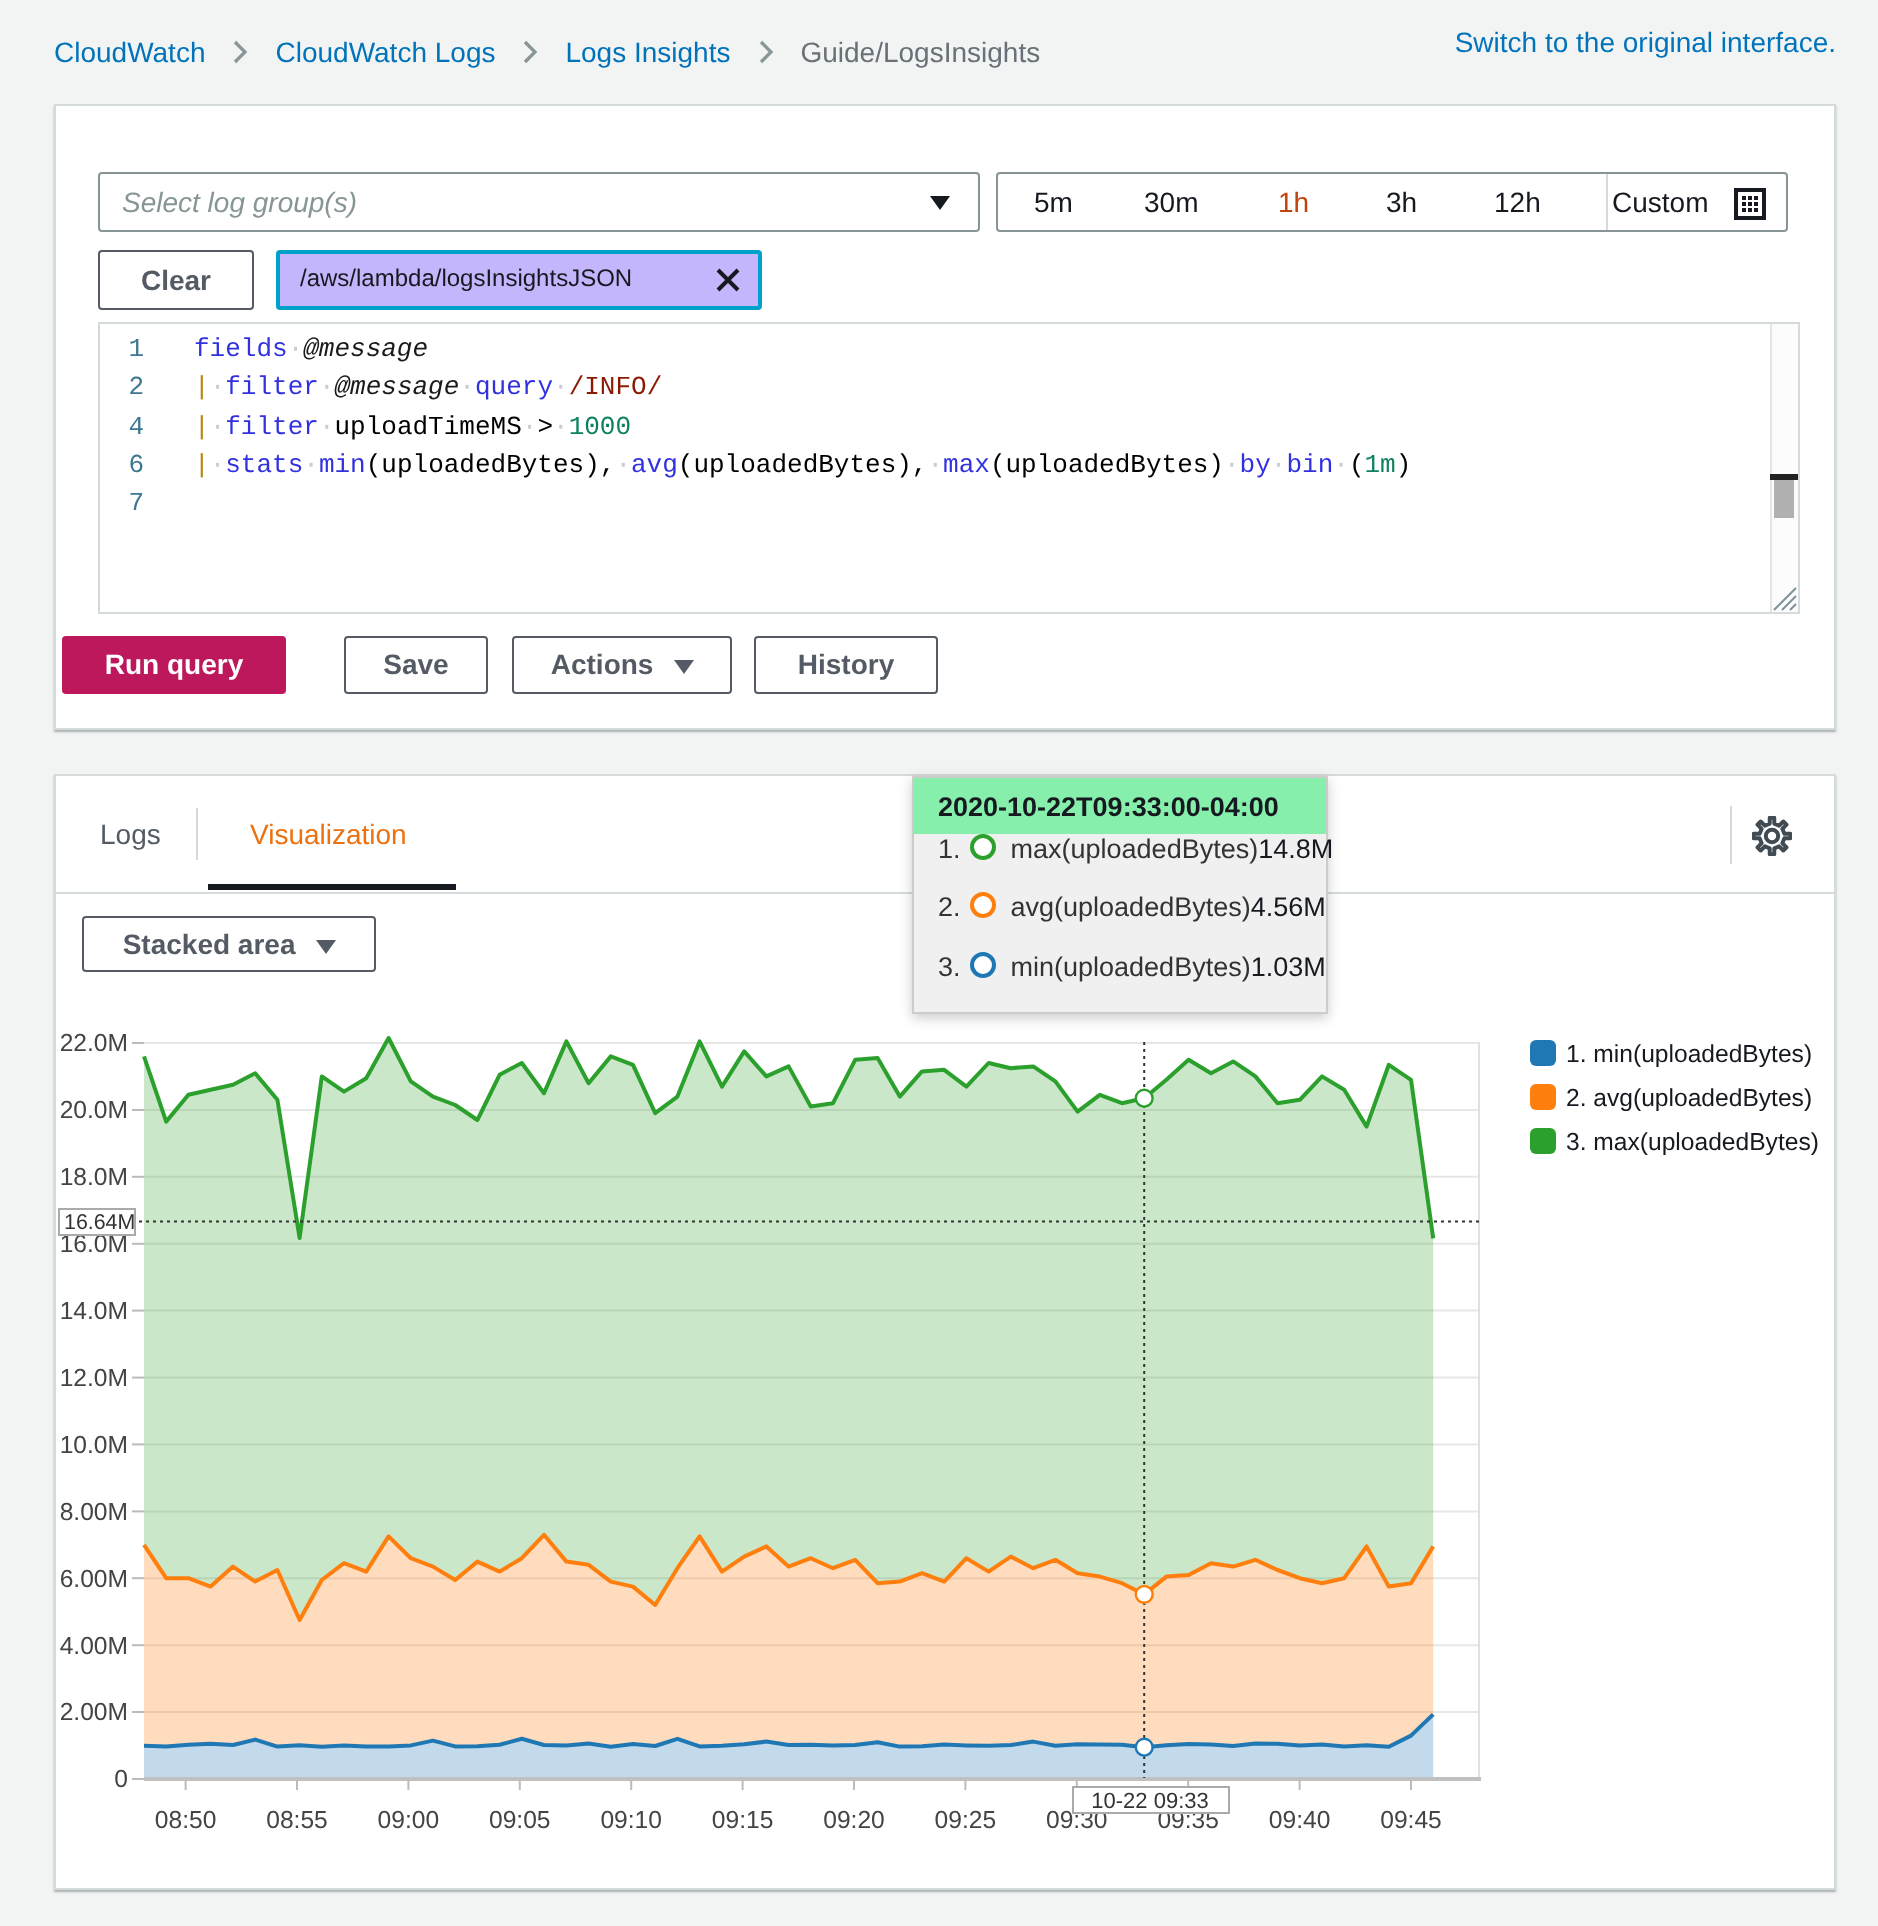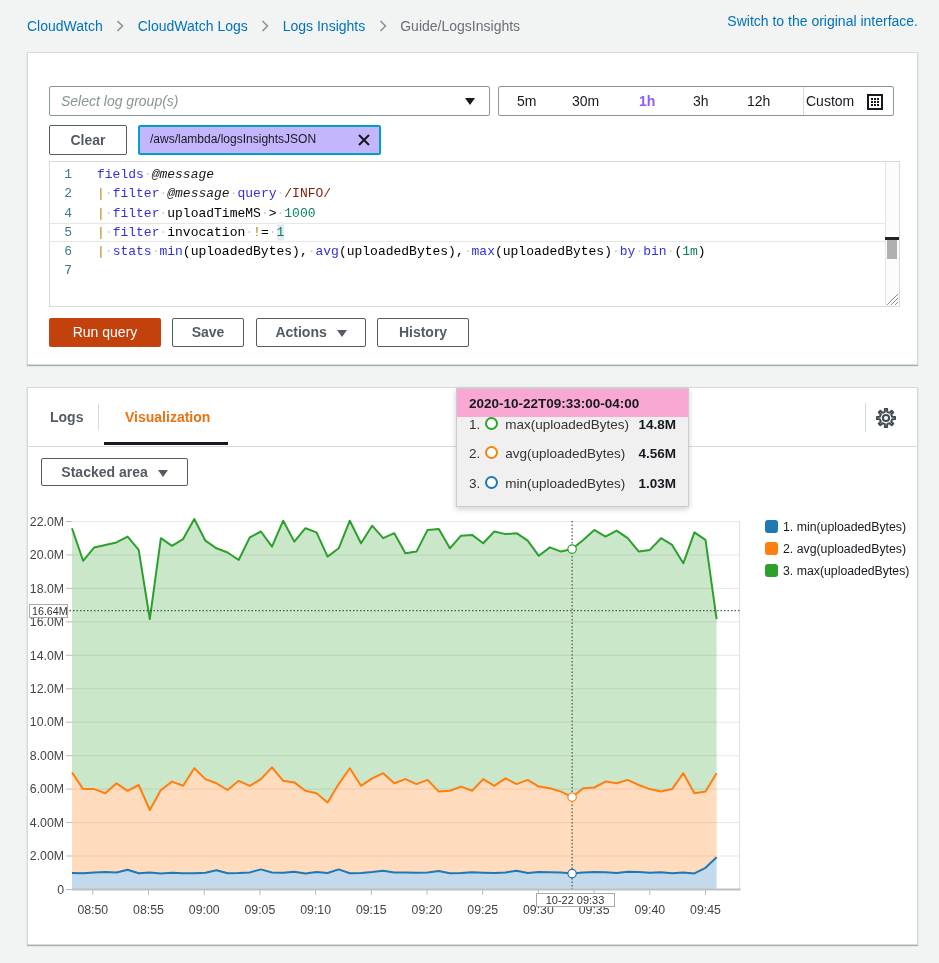--- a/index.html
+++ b/index.html
@@ -17,28 +17,28 @@
 .cl.active{border-top:1px solid #e6e6e6;border-bottom:1px solid #e6e6e6;height:19.3px;line-height:17.3px}
 .ln{display:inline-block;width:22px;text-align:right;color:#3d7890;margin-right:25px}
 .kw{color:#3131e0}
 .pp{color:#b8860b}
 .num{color:#0e8161}
 .rx{color:#8b1a04}
 .ws{color:#c9cdd0}
 .ct i{color:#1a1a1a}
 .sel{background:#e4ebf7;box-shadow:0 -3px 0 #eef2fa, 0 3px 0 #eef2fa}
 
-.tabtxt{font-size:14px;font-weight:bold}
-
-.tip{position:absolute;left:456px;top:388px;width:233px;background:#f9a8d4;border:1px solid #ccc;box-shadow:0 2px 6px rgba(0,0,0,.2);z-index:5;font-size:13.5px}
+.tabtxt{font-size:14px;font-weight:normal}
+
+.tip{position:absolute;left:456px;top:388px;width:208px;background:#86efac;border:1px solid #ccc;box-shadow:0 2px 6px rgba(0,0,0,.2);z-index:5;font-size:13.5px}
 .tip .hd{padding:7px 12px 6px;font-weight:bold;color:#16191f}
 .tip .bd{background:#f0f0f0;padding:0 12px 1px}
 .tip .row{display:flex;height:29.3px;color:#333}
 .ring{display:inline-block;width:13px;height:13px;border-radius:50%;background:#fff;margin:0 7px 0 5px;flex:none}
-.val{margin-left:auto;font-weight:bold;color:#16191f}
+.val{margin-left:auto;font-weight:normal;color:#16191f}
 
 .leg{position:absolute;left:765px;font-size:12.3px;color:#16191f}
 .leg .sq{display:inline-block;width:13px;height:13px;border-radius:3px;margin-right:5px;vertical-align:-2px}
 </style></head>
 <body>
 <div class="crumbs"><a>CloudWatch</a><span class="sep"><svg width="8" height="12" viewBox="0 0 8 12" style="vertical-align:-1px">
         <path d="M1.5 1 L6.5 6 L1.5 11" fill="none" stroke="#879596" stroke-width="1.6"></path>
       </svg></span><a>CloudWatch Logs</a><span class="sep"><svg width="8" height="12" viewBox="0 0 8 12" style="vertical-align:-1px">
         <path d="M1.5 1 L6.5 6 L1.5 11" fill="none" stroke="#879596" stroke-width="1.6"></path>
       </svg></span><a>Logs Insights</a><span class="sep"><svg width="8" height="12" viewBox="0 0 8 12" style="vertical-align:-1px">
@@ -47,21 +47,21 @@
 <div class="abs" style="right:21px;top:13px;font-size:14px"><a>Switch to the original interface.</a></div>
 
 <div class="card" style="top:52px;height:313px">
   <div class="abs" style="left:21px;top:33px;width:441px;height:30px;border:1px solid #879596;border-radius:2px">
     <span style="position:absolute;left:11px;top:6px;font-style:italic;color:#879596;font-size:14px">Select log group(s)</span>
     <span class="tri" style="position:absolute;right:14px;top:11px"></span>
   </div>
   <div class="abs" style="left:470px;top:33px;width:396px;height:30px;border:1px solid #879596;border-radius:2px;background:#fff;font-size:14px;color:#16191f">
     <span class="abs" style="left:18px;top:6px">5m</span>
     <span class="abs" style="left:73px;top:6px">30m</span>
-    <span class="abs" style="left:140px;top:6px;color:#8b5cf6;font-weight:bold">1h</span>
+    <span class="abs" style="left:140px;top:6px;color:#c2410c;font-weight:normal">1h</span>
     <span class="abs" style="left:194px;top:6px">3h</span>
     <span class="abs" style="left:248px;top:6px">12h</span>
     <span class="abs" style="left:304px;top:0;width:1px;height:28px;background:#d5dbdb"></span>
     <span class="abs" style="left:307px;top:6px">Custom</span>
     <svg class="abs" style="left:368px;top:7px" width="16" height="16" viewBox="0 0 16 16">
         <rect x="1" y="1" width="14" height="14" fill="none" stroke="#16191f" stroke-width="2"></rect>
         <rect x="4" y="4" width="2" height="2" fill="#16191f"></rect>
         <rect x="7" y="4" width="2" height="2" fill="#16191f"></rect>
         <rect x="10" y="4" width="2" height="2" fill="#16191f"></rect>
         <rect x="4" y="7" width="2" height="2" fill="#16191f"></rect>
@@ -76,32 +76,31 @@
   <div class="abs" style="left:110px;top:72px;width:243px;height:30px;border:2px solid #00a1c9;border-radius:2px;background:#c4b5fd;font-size:12px;color:#16191f">
     <span class="abs" style="left:10px;top:5px">/aws/lambda/logsInsightsJSON</span>
     <svg class="abs" style="right:8px;top:6px" width="14" height="14" viewBox="0 0 14 14">
         <path d="M2 2 L12 12 M12 2 L2 12" stroke="#16191f" stroke-width="2"></path>
       </svg>
   </div>
   <div class="ed" style="padding-top:3px">
 <div class="cl"><span class="ln">1</span><span class="ct"><span class="kw">fields</span><span class="ws">·</span><i>@message</i></span></div>
 <div class="cl"><span class="ln">2</span><span class="ct"><span class="pp">|</span><span class="ws">·</span><span class="kw">filter</span><span class="ws">·</span><i>@message</i><span class="ws">·</span><span class="kw">query</span><span class="ws">·</span><span class="rx">/INFO/</span></span></div>
 <div class="cl"><span class="ln">4</span><span class="ct"><span class="pp">|</span><span class="ws">·</span><span class="kw">filter</span><span class="ws">·</span>uploadTimeMS<span class="ws">·</span>&gt;<span class="ws">·</span><span class="num">1000</span></span></div>
-<div class="cl active"><span class="ln">5</span><span class="ct"><span class="pp">|</span><span class="ws">·</span><span class="kw">filter</span><span class="ws">·</span>invocation<span class="ws">·</span><span class="pp">!</span>=<span class="ws">·</span><span class="num sel">1</span></span></div>
 <div class="cl"><span class="ln">6</span><span class="ct"><span class="pp">|</span><span class="ws">·</span><span class="kw">stats</span><span class="ws">·</span><span class="kw">min</span>(uploadedBytes),<span class="ws">·</span><span class="kw">avg</span>(uploadedBytes),<span class="ws">·</span><span class="kw">max</span>(uploadedBytes)<span class="ws">·</span><span class="kw">by</span><span class="ws">·</span><span class="kw">bin</span><span class="ws">·</span>(<span class="num">1m</span>)</span></div>
 <div class="cl"><span class="ln">7</span><span class="ct"></span></div>
 
     <div class="abs" style="right:0;top:0;width:14px;height:144px;border-left:1px solid #e5e5e5;background:#fcfcfc"></div>
     <div class="abs" style="right:0;top:75px;width:14px;height:3px;background:#222"></div>
     <div class="abs" style="right:2px;top:78px;width:10px;height:19px;background:#b0b0b0"></div>
     <svg class="abs" style="right:0;bottom:0" width="13" height="13">
         <path d="M12 1 L1 12 M12 5 L5 12 M12 9 L9 12" stroke="#7f9299" stroke-width="1"></path>
       </svg>
   </div>
-  <div class="abs" style="left:21px;top:265px;width:112px;height:29px;background:#c2410c;border-radius:2px;color:#fff;font-weight:normal;font-size:14px;text-align:center;line-height:29px">Run query</div>
+  <div class="abs" style="left:3px;top:265px;width:112px;height:29px;background:#be185d;border-radius:2px;color:#fff;font-weight:bold;font-size:14px;text-align:center;line-height:29px">Run query</div>
   <div class="btn abs" style="left:144px;top:265px;width:72px;height:29px;line-height:27px">Save</div>
   <div class="btn abs" style="left:228px;top:265px;width:110px;height:29px;line-height:27px">Actions <span class="tri" style="border-top-color:#545b64;margin-left:6px"></span></div>
   <div class="btn abs" style="left:349px;top:265px;width:92px;height:29px;line-height:27px">History</div>
 </div>
 
 <div class="card" style="top:387px;height:558px">
   <div class="tabtxt abs" style="left:22px;top:21px;color:#545b64">Logs</div>
   <div class="abs" style="left:70px;top:16px;width:1px;height:26px;background:#d5dbdb"></div>
   <div class="tabtxt abs" style="left:97px;top:21px;color:#ec7211">Visualization</div>
   <div class="abs" style="left:76px;top:54px;width:124px;height:3px;background:#16191f"></div>

